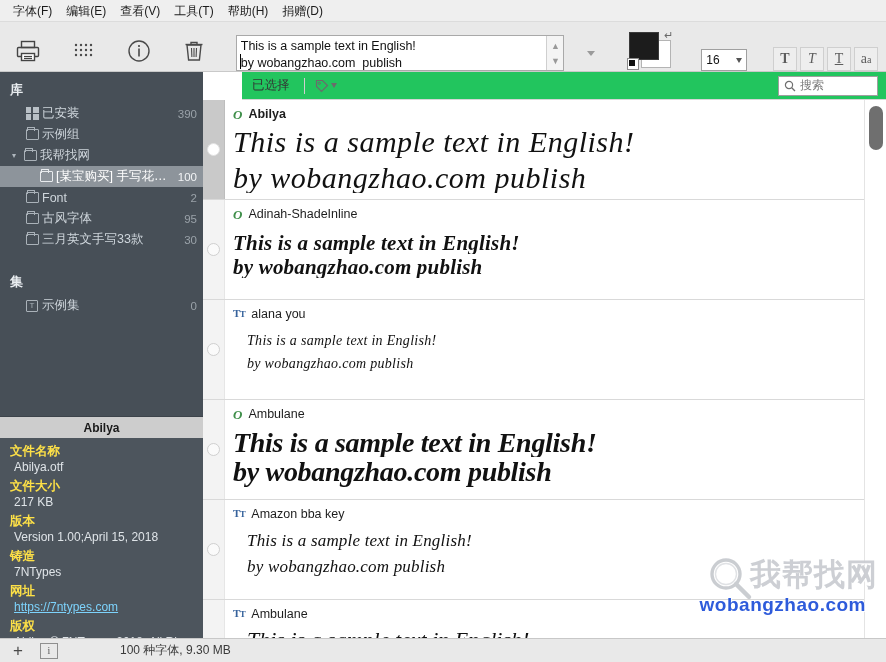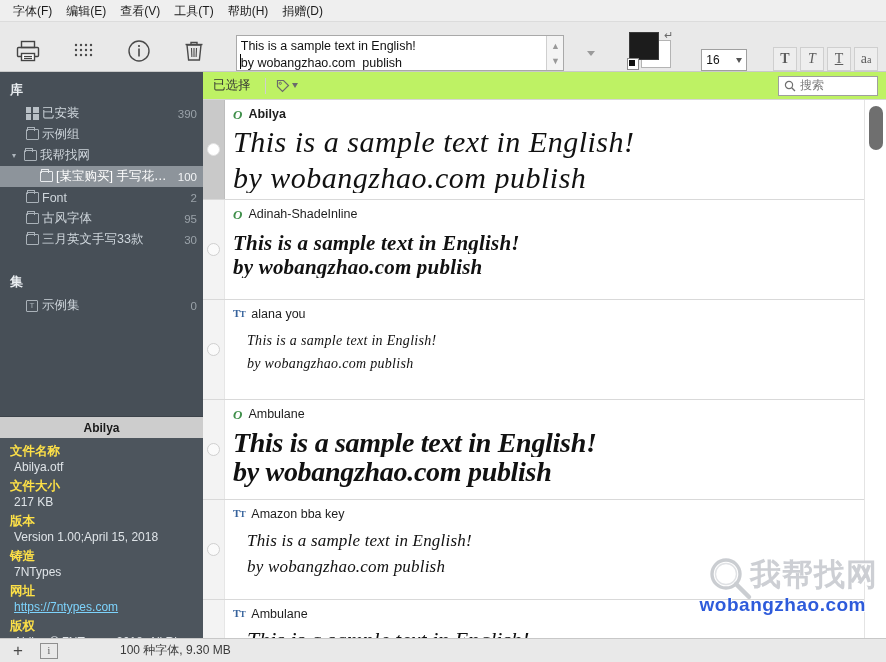--- a/index.html
+++ b/index.html
@@ -130,22 +130,22 @@
   }
   .info-body { background:#4d555d; flex:0 0 auto; height:200px; padding:4px 0 0 0; overflow:hidden; }
   .info-key { font-size:12.5px; font-weight:bold; color:#fde047; padding:1px 10px 0 10px; }
   .info-val { font-size:12px; color:#dfe4e8; padding:0 10px 3px 14px; white-space:nowrap;
               overflow:hidden; text-overflow:ellipsis; }
   .info-val.link { color:#7dd3fc; text-decoration:underline; }
 
   
   .main { flex:1; display:flex; flex-direction:column; min-width:0; background:#fff; }
   .main-head {
-    height:28px; flex:0 0 28px; background:#bef264; border-bottom:1px solid #d6d6d6;
-    display:flex; align-items:center; padding:0 8px;
+    height:28px; flex:0 0 28px; background:#22c55e; border-bottom:1px solid #d6d6d6;
+    display:flex; align-items:center; padding:0 8px;margin-left:39px;
   }
   .mh-label { font-size:12.5px; color:#333; padding:0 8px 0 2px; }
   .mh-sep { width:1px; height:16px; background:#cfcfcf; margin:0 6px; }
   .tag-btn { display:flex; align-items:center; gap:2px; padding:2px 4px; }
   .tag-btn i { border-left:3.5px solid transparent; border-right:3.5px solid transparent;
                border-top:5px solid #6b6b6b; display:block; }
   .search-box {
     margin-left:auto; width:100px; height:20px; background:#fff; border:1px solid #9f9f9f;
     display:flex; align-items:center; gap:4px; padding:0 5px; font-size:12px; color:#7b7b7b;
   }

